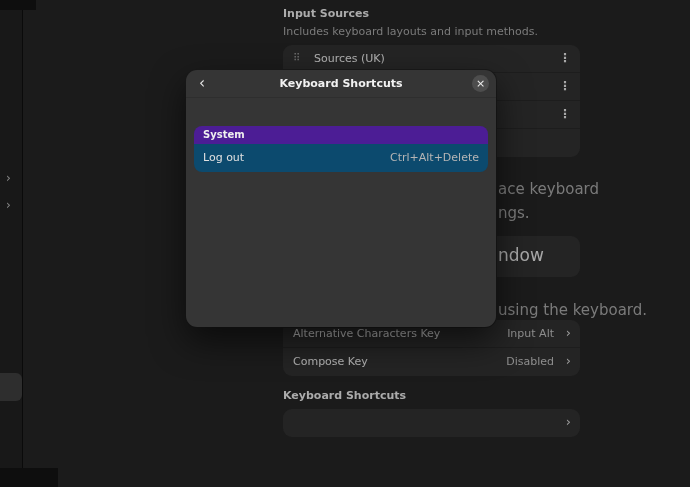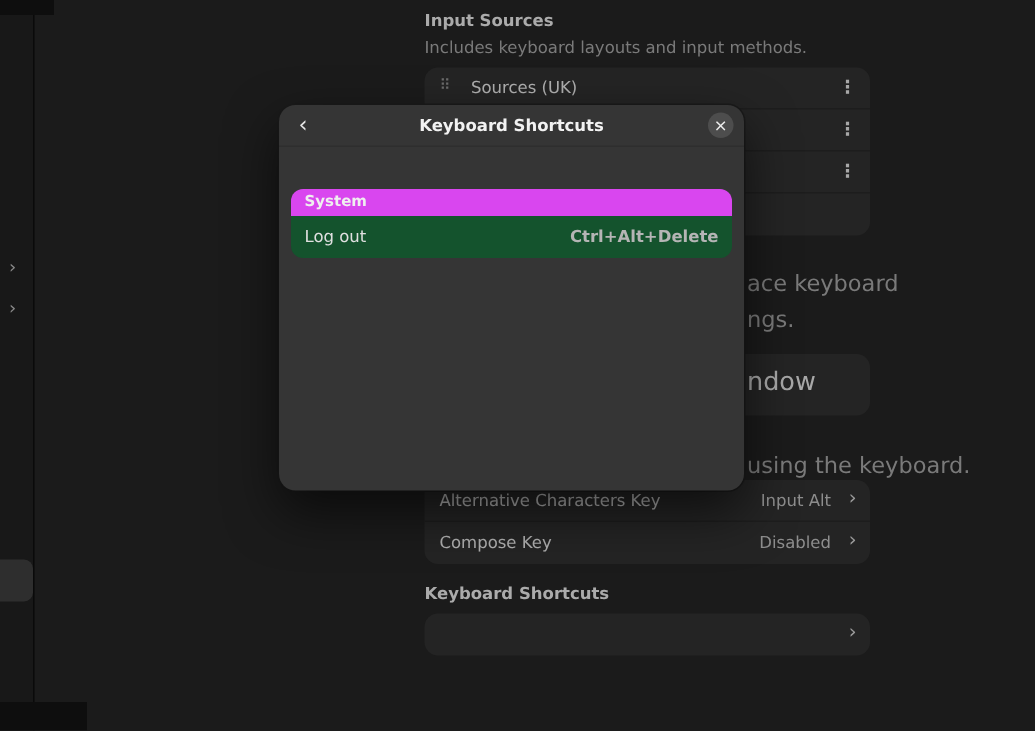--- a/index.html
+++ b/index.html
@@ -73,24 +73,24 @@
 
   .search-entry{
     position:absolute;left:51px;top:31px;width:212px;height:19px;box-sizing:border-box;
     background:#1e1e1e;border:1px solid #8a8a8a;border-radius:6px;
     display:flex;align-items:center;gap:4px;padding:0 5px;
   }
   .search-entry input{flex:1;min-width:0;background:transparent;border:none;outline:none;color:#ffffff;font-size:11px;font-family:inherit;padding:0;}
   .entry-icon{flex:0 0 auto;display:block;}
 
   .dlg-list{position:absolute;left:8px;top:56px;width:294px;border-radius:8px;overflow:hidden;}
-  .dlg-section{height:18px;background:#d946ef;font-size:10px;font-weight:bold;color:#efefef;line-height:18px;padding-left:9px;}
-  .dlg-row{height:28px;background:#14532d;position:relative;}
+  .dlg-section{height:18px;background:#4c1d95;font-size:10px;font-weight:bold;color:#efefef;line-height:18px;padding-left:9px;}
+  .dlg-row{height:28px;background:#0c4a6e;position:relative;}
   .dlg-row .row-label{position:absolute;left:9px;top:7px;}
-  .accel{position:absolute;right:9px;top:7px;font-size:11px;color:#b5b5b5;white-space:nowrap;font-weight:bold;}
+  .accel{position:absolute;right:9px;top:7px;font-size:11px;color:#b5b5b5;white-space:nowrap;}
 </style>
 </head>
 <body>
 
 <div class="screen">
 
   <div class="corner-box top"></div>
   <div class="left-rail">
     <span class="rail-chevron c1">›</span>
     <span class="rail-chevron c2">›</span>

